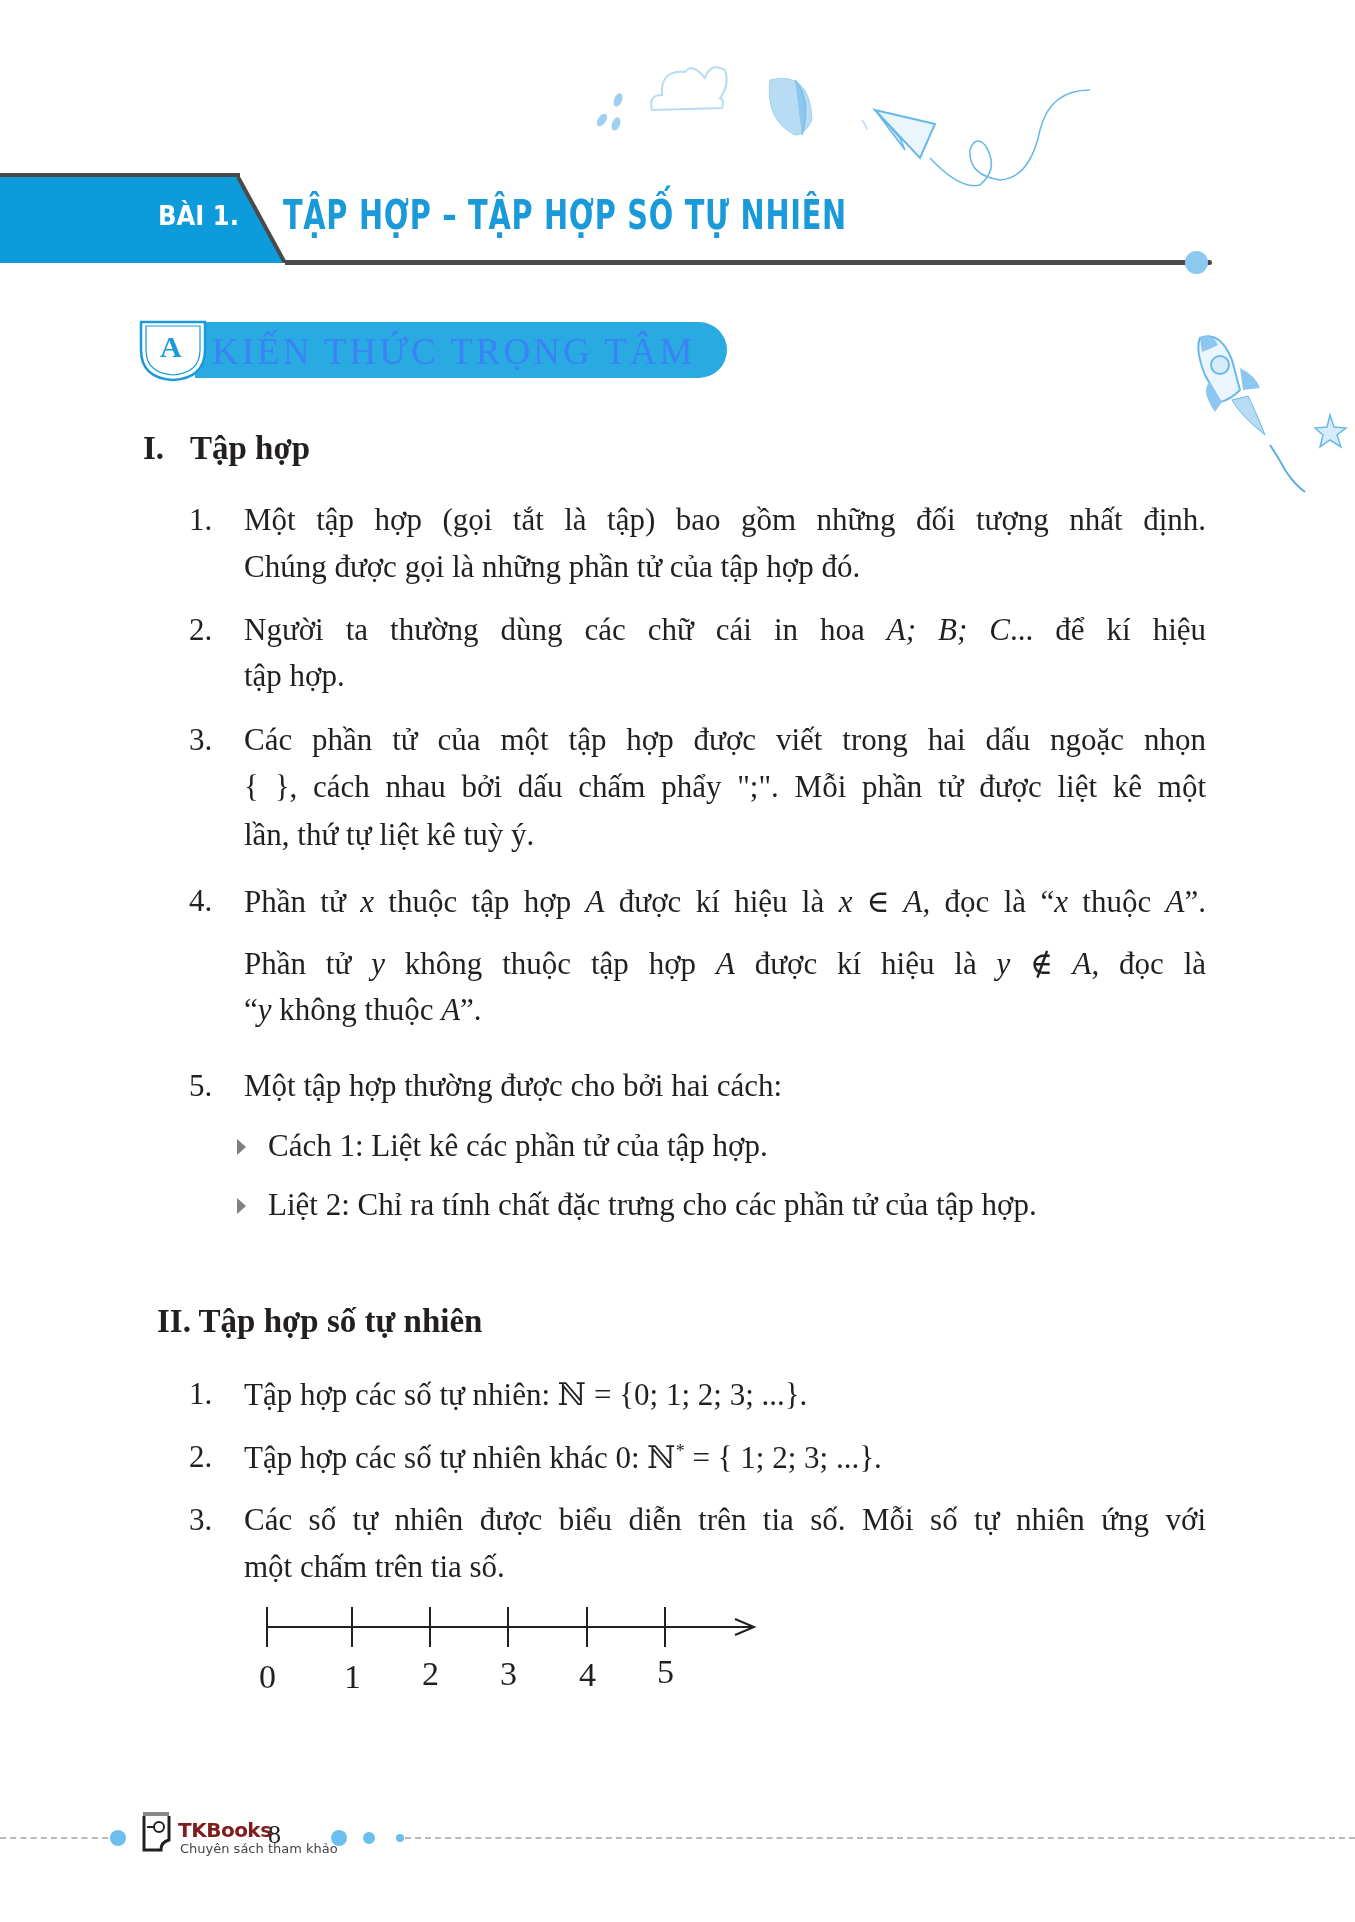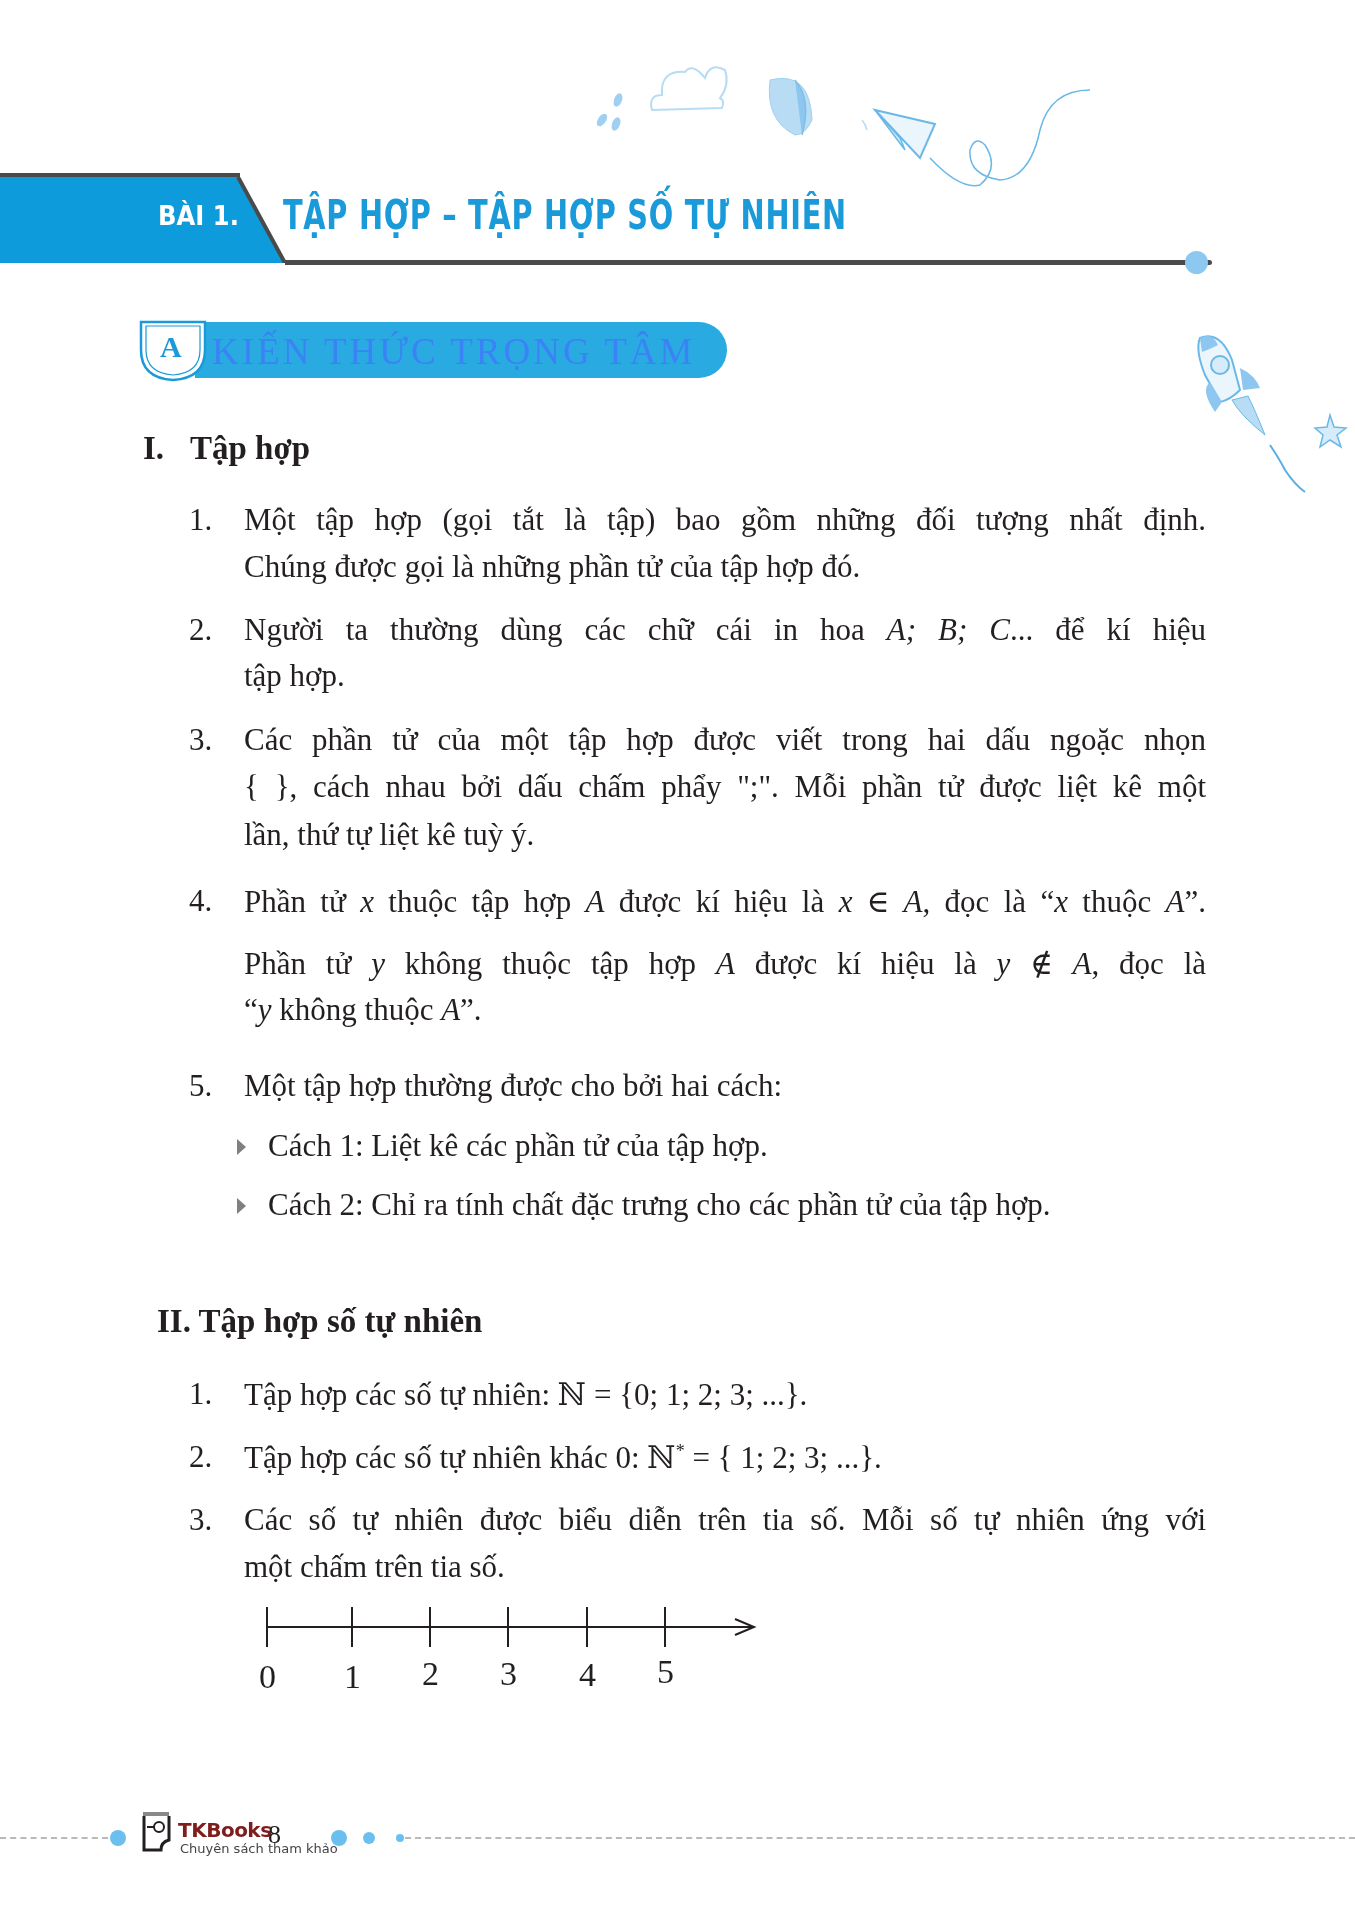--- a/index.html
+++ b/index.html
@@ -121,21 +121,21 @@
 <div class="num" style="top:883px">4.</div>
 <div class="ln just" style="top:883px"><span>Phần tử </span><i>x</i><span> thuộc tập hợp </span><i>A</i><span> được kí hiệu là </span><i>x ∈ A</i><span>, đọc là “</span><i>x</i><span> thuộc </span><i>A</i><span>”.</span></div>
 <div class="ln just" style="top:945px"><span>Phần tử </span><i>y</i><span> không thuộc tập hợp </span><i>A</i><span> được kí hiệu là </span><i>y ∉ A</i><span>, đọc là</span></div>
 <div class="ln" style="top:992px"><span>“</span><i>y</i><span> không thuộc </span><i>A</i><span>”.</span></div>
 
 <div class="num" style="top:1068px">5.</div>
 <div class="ln" style="top:1068px">Một tập hợp thường được cho bởi hai cách:</div>
 <div class="bullet" style="top:1139px"></div>
 <div class="bln" style="top:1128px">Cách 1: Liệt kê các phần tử của tập hợp.</div>
 <div class="bullet" style="top:1198px"></div>
-<div class="bln" style="top:1187px">Cách 2: Chỉ ra tính chất đặc trưng cho các phần tử của tập hợp.</div>
+<div class="bln" style="top:1187px">Liệt 2: Chỉ ra tính chất đặc trưng cho các phần tử của tập hợp.</div>
 
 <div class="h" style="left:157px;top:1303px">II. Tập hợp số tự nhiên</div>
 
 <div class="num" style="top:1376px">1.</div>
 <div class="ln" style="top:1376px"><span>Tập hợp các số tự nhiên: </span><span>ℕ = {0; 1; 2; 3; ...}.</span></div>
 
 <div class="num" style="top:1439px">2.</div>
 <div class="ln" style="top:1439px"><span>Tập hợp các số tự nhiên khác 0: </span><span>ℕ</span><sup style="font-size:18px">*</sup><span> = { 1; 2; 3; ...}.</span></div>
 
 <div class="num" style="top:1502px">3.</div>

